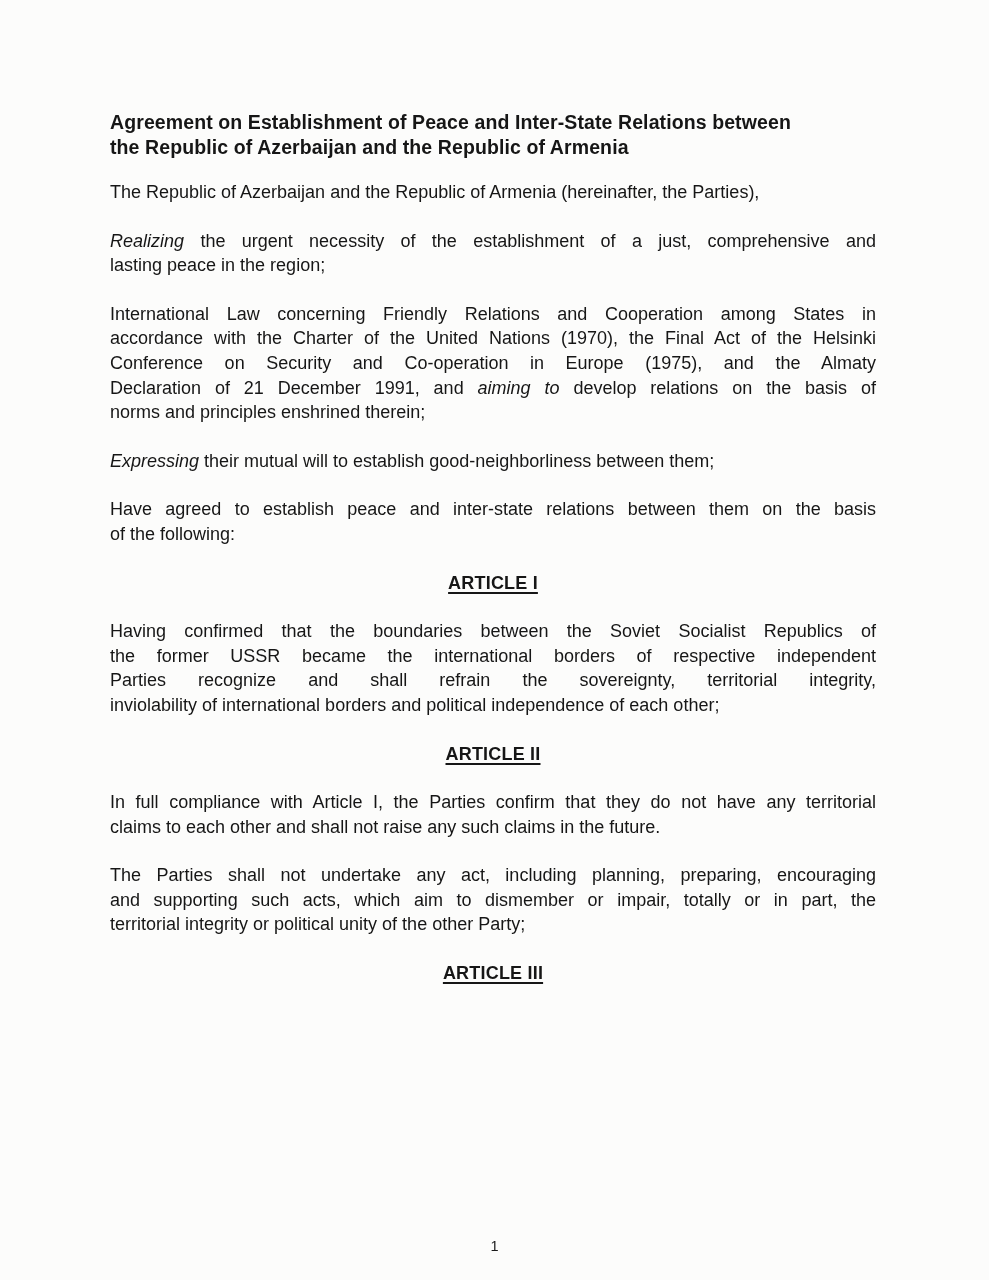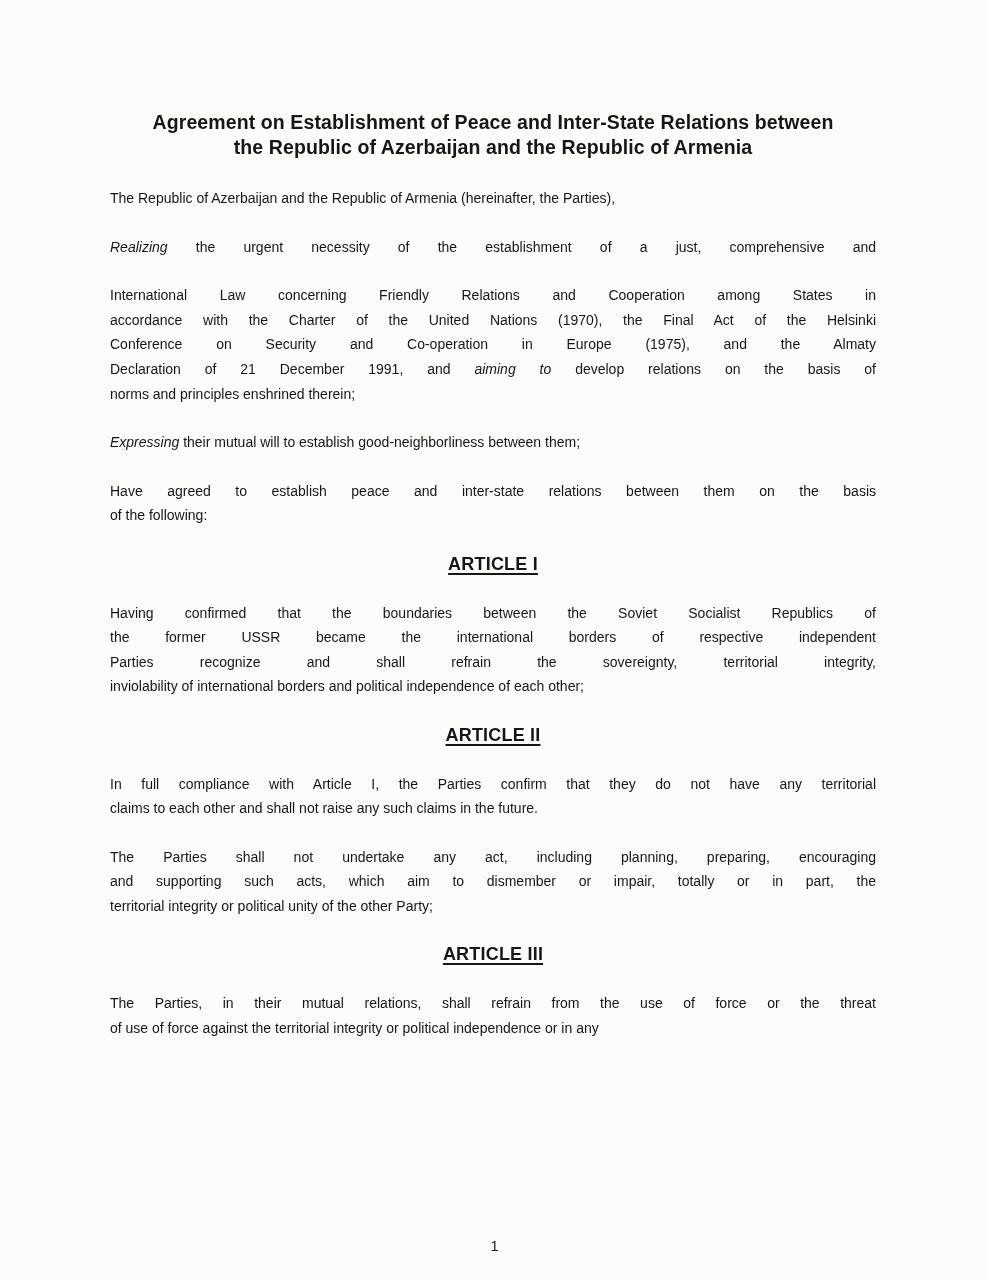--- a/index.html
+++ b/index.html
@@ -19,26 +19,25 @@
   .content {
     position: absolute;
     left: 110px;
     top: 110px;
     width: 766px;
   }
   .doc-title {
     font-size: 19.5px;
     font-weight: bold;
     line-height: 25px;
-    text-align: center;
-    margin: 0 0 26px 0;
+    margin: 0 0 20px 0;
     letter-spacing: 0.1px;
   }
   .para {
-    font-size: 14px;
+    font-size: 18px;
     line-height: 24.6px;
     margin: 0 0 24px 0;
   }
   .line {
     text-align: justify;
     text-align-last: justify;
   }
   .line.last {
     text-align-last: left;
   }
@@ -72,20 +71,21 @@
     <div class="doc-title">
       <div>Agreement on Establishment of Peace and Inter-State Relations between</div>
       <div>the Republic of Azerbaijan and the Republic of Armenia</div>
     </div>
     <div>
         <div class="para">
           <div class="line last"><span>The Republic of Azerbaijan and the Republic of Armenia (hereinafter, the Parties),</span></div>
         </div>
         <div class="para">
           <div class="line"><i>Realizing</i><span> the urgent necessity of the establishment of a just, comprehensive and</span></div>
+          <div class="line last"><span>lasting peace in the region;</span></div>
         </div>
         <div class="para">
           <div class="line"><span>International Law concerning Friendly Relations and Cooperation among States in</span></div>
           <div class="line"><span>accordance with the Charter of the United Nations (1970), the Final Act of the Helsinki</span></div>
           <div class="line"><span>Conference on Security and Co-operation in Europe (1975), and the Almaty</span></div>
           <div class="line"><span>Declaration of 21 December 1991, and </span><i>aiming to</i><span> develop relations on the basis of</span></div>
           <div class="line last"><span>norms and principles enshrined therein;</span></div>
         </div>
         <div class="para">
           <div class="line last"><i>Expressing</i><span> their mutual will to establish good-neighborliness between them;</span></div>
@@ -105,20 +105,16 @@
         <div class="para">
           <div class="line"><span>In full compliance with Article I, the Parties confirm that they do not have any territorial</span></div>
           <div class="line last"><span>claims to each other and shall not raise any such claims in the future.</span></div>
         </div>
         <div class="para">
           <div class="line"><span>The Parties shall not undertake any act, including planning, preparing, encouraging</span></div>
           <div class="line"><span>and supporting such acts, which aim to dismember or impair, totally or in part, the</span></div>
           <div class="line last"><span>territorial integrity or political unity of the other Party;</span></div>
         </div>
         <div class="article-heading">ARTICLE III</div>
-        <div class="para">
-          <div class="line"><span>The Parties, in their mutual relations, shall refrain from the use of force or the threat</span></div>
-          <div class="line last"><span>of use of force against the territorial integrity or political independence or in any</span></div>
-        </div>
       </div>
   </div>
   <div class="page-number">1</div>
 </div>
 
 </body></html>

